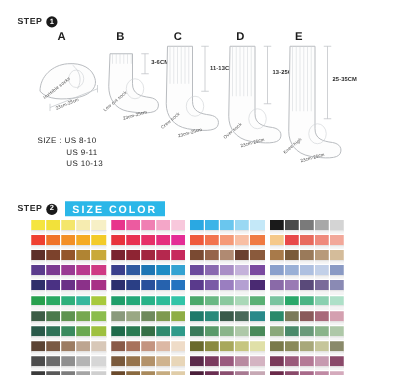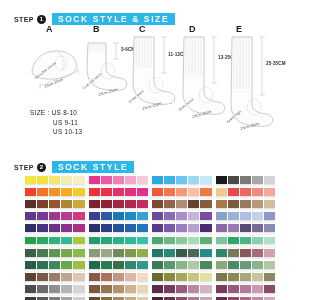--- a/index.html
+++ b/index.html
@@ -50,21 +50,20 @@
            background:#f4f4f4;border-top:.3px solid #e4e4e4;}
 </style>
 </head>
 <body>
 
 <div class="page">
 
   <div class="step-row" style="left:14px;top:13px;">
     <span class="step-word">STEP</span>
     <span class="step-num">1</span>
-    <span class="step-band" id="band1" style="background: rgb(43, 183, 232);">SOCK STYLE &amp; SIZE</span>
   </div>
 
   <div class="sock-letters">
     <span class="sock-letter" style="left:46px;">A</span>
     <span class="sock-letter" style="left:93px;">B</span>
     <span class="sock-letter" style="left:139px;">C</span>
     <span class="sock-letter" style="left:189px;">D</span>
     <span class="sock-letter" style="left:236px;">E</span>
   </div>
 
@@ -184,21 +183,21 @@
       <span class="ind"></span><span>US 9-11</span>
     </div>
     <div class="row">
       <span class="ind"></span><span>US 10-13</span>
     </div>
   </div>
 
   <div class="step-row" style="left:14px;top:161px;">
     <span class="step-word">STEP</span>
     <span class="step-num">2</span>
-    <span class="step-band" id="band2" style="background: rgb(43, 183, 232);">SOCK STYLE</span>
+    <span class="step-band" id="band2" style="background: rgb(43, 183, 232);">SIZE COLOR</span>
   </div>
 
   <div class="grid-wrap">
     <div class="grid-groups" id="grid-groups">
         <div class="grid-group">
           <div class="sw" title="#f5e53f">
             <div class="chip" style="background: rgb(245, 229, 63);"></div>
             <div class="cap"></div>
           </div>
           <div class="sw" title="#f2e13a">

